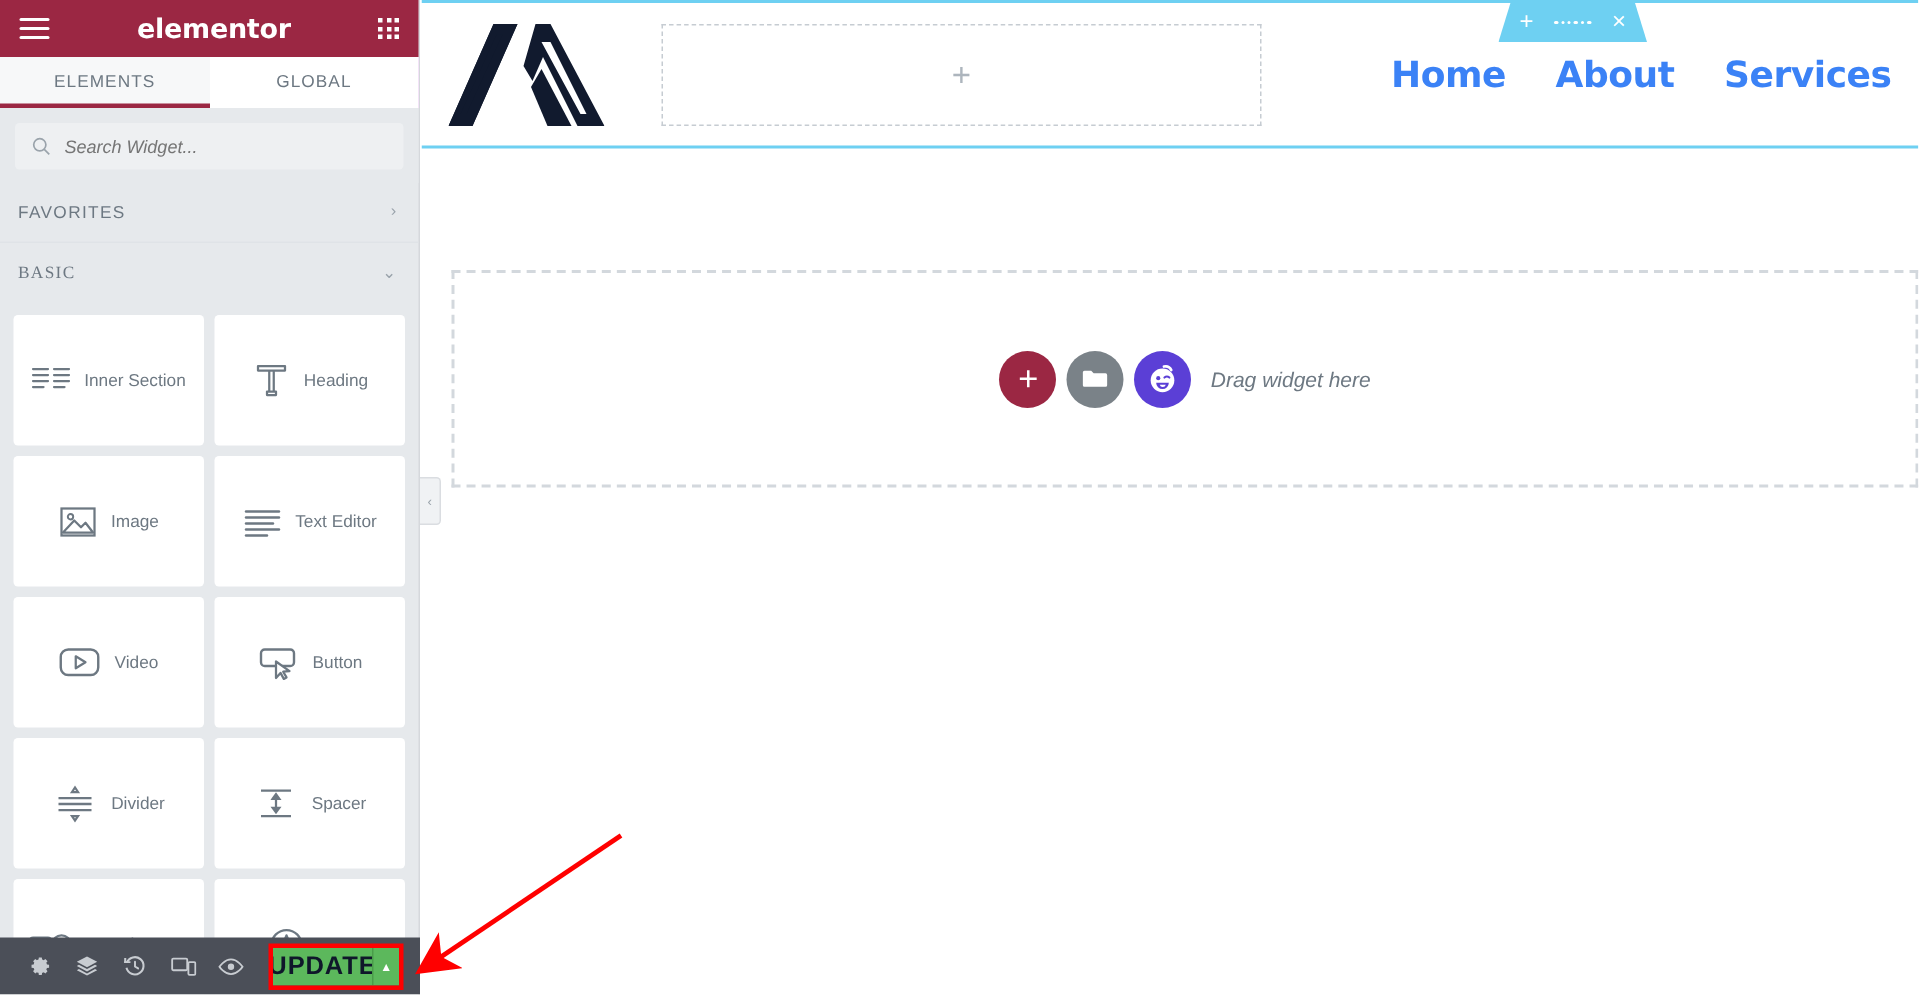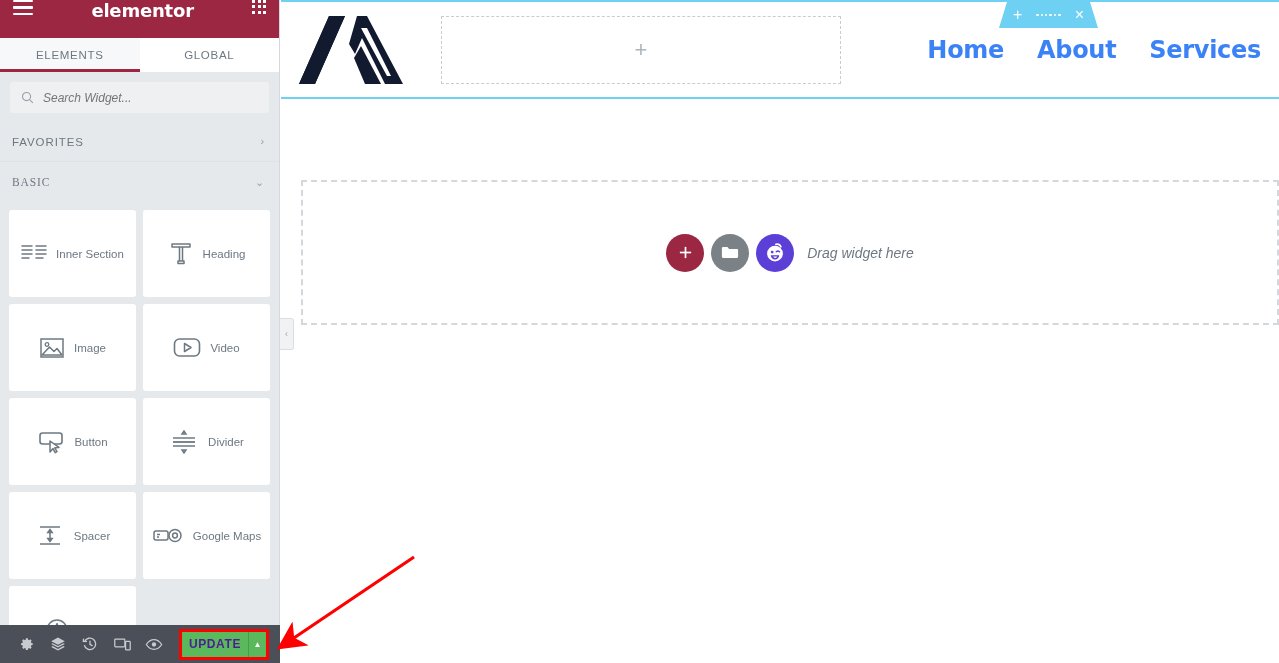--- a/index.html
+++ b/index.html
@@ -11,21 +11,21 @@
   #root { position:relative; width:1279px; height:663px; }
 
   
   .panel {
     position:absolute; left:0; top:0; width:280px; height:663px;
     background:#e6e9ec; display:flex; flex-direction:column;
     border-right:1px solid #d5d8dc;
   }
   .panel-header {
     height:38px; background:#93003c; background:#9b2743;
-    display:flex; align-items:flex-start; justify-content:space-between;
+    display:flex; align-items:center; justify-content:space-between;
     padding:0 13px; flex:0 0 38px;
   }
   .hamburger { width:20px; height:15px; display:flex; flex-direction:column;
     justify-content:space-between; cursor:pointer; }
   .hamburger i { display:block; height:2.4px; background:#fff; border-radius:1px; }
   .brand {
     color:#fff; font-size:18px; font-weight:bold; letter-spacing:-0.2px;
     font-family:"DejaVu Sans", sans-serif;
   }
   .grid-icon { display:grid; grid-template-columns:repeat(3,3px);
@@ -86,21 +86,21 @@
   }
   .bb-icon {
     width:32px; height:38px; display:flex; align-items:center;
     justify-content:center; cursor:pointer;
   }
   .update-wrap {
     margin-left:12px; display:flex; height:25px; align-items:stretch;
     outline:3px solid #ff0000; position:relative;
   }
   .update-btn {
-    background:#5cb85c; color:#4c1d95; font-size:12px; font-weight:bold;
+    background:#5cb85c; color:#0f172a; font-size:17px; font-weight:bold;
     letter-spacing:0.6px; display:flex; align-items:center;
     justify-content:center; width:66px; cursor:pointer;
   }
   .update-caret {
     background:#5cb85c; width:18px; display:flex; align-items:center;
     justify-content:center; border-left:1px solid #4a9c4a; cursor:pointer;
     color:#fff; font-size:8px;
   }
 
   
@@ -252,20 +252,32 @@
 
         <div class="widget-card">
           <svg width="26" height="22" viewBox="0 0 26 22">
             <rect x="2" y="2" width="22" height="18" fill="none" stroke="#6d7882" stroke-width="1.5"></rect>
             <circle cx="8" cy="7.5" r="1.8" fill="none" stroke="#6d7882" stroke-width="1.3"></circle>
             <path d="M3 18 L10.5 10 L15 14.5 L18 11.5 L23 18 Z" fill="none" stroke="#6d7882" stroke-width="1.5" stroke-linejoin="round"></path>
           </svg>
           <span class="wlabel">Image</span>
         </div>
 
+        <div class="widget-card">
+          <svg width="26" height="20" viewBox="0 0 26 20">
+            <g stroke="#6d7882" stroke-width="1.6" stroke-linecap="round">
+              <line x1="2" y1="3" x2="24" y2="3"></line>
+                <line x1="2" y1="7" x2="24" y2="7"></line>
+              <line x1="2" y1="11" x2="20" y2="11"></line>
+                <line x1="2" y1="15" x2="24" y2="15"></line>
+              <line x1="2" y1="19" x2="16" y2="19"></line>
+            </g>
+          </svg>
+          <span class="wlabel">Text Editor</span>
+        </div>
 
         <div class="widget-card">
           <svg width="28" height="21" viewBox="0 0 28 21">
             <rect x="1.5" y="2" width="25" height="17" rx="5" fill="none" stroke="#6d7882" stroke-width="1.6"></rect>
             <path d="M11.5 6.5 L18 10.5 L11.5 14.5 Z" fill="none" stroke="#6d7882" stroke-width="1.5" stroke-linejoin="round"></path>
           </svg>
           <span class="wlabel">Video</span>
         </div>
 
         <div class="widget-card">

